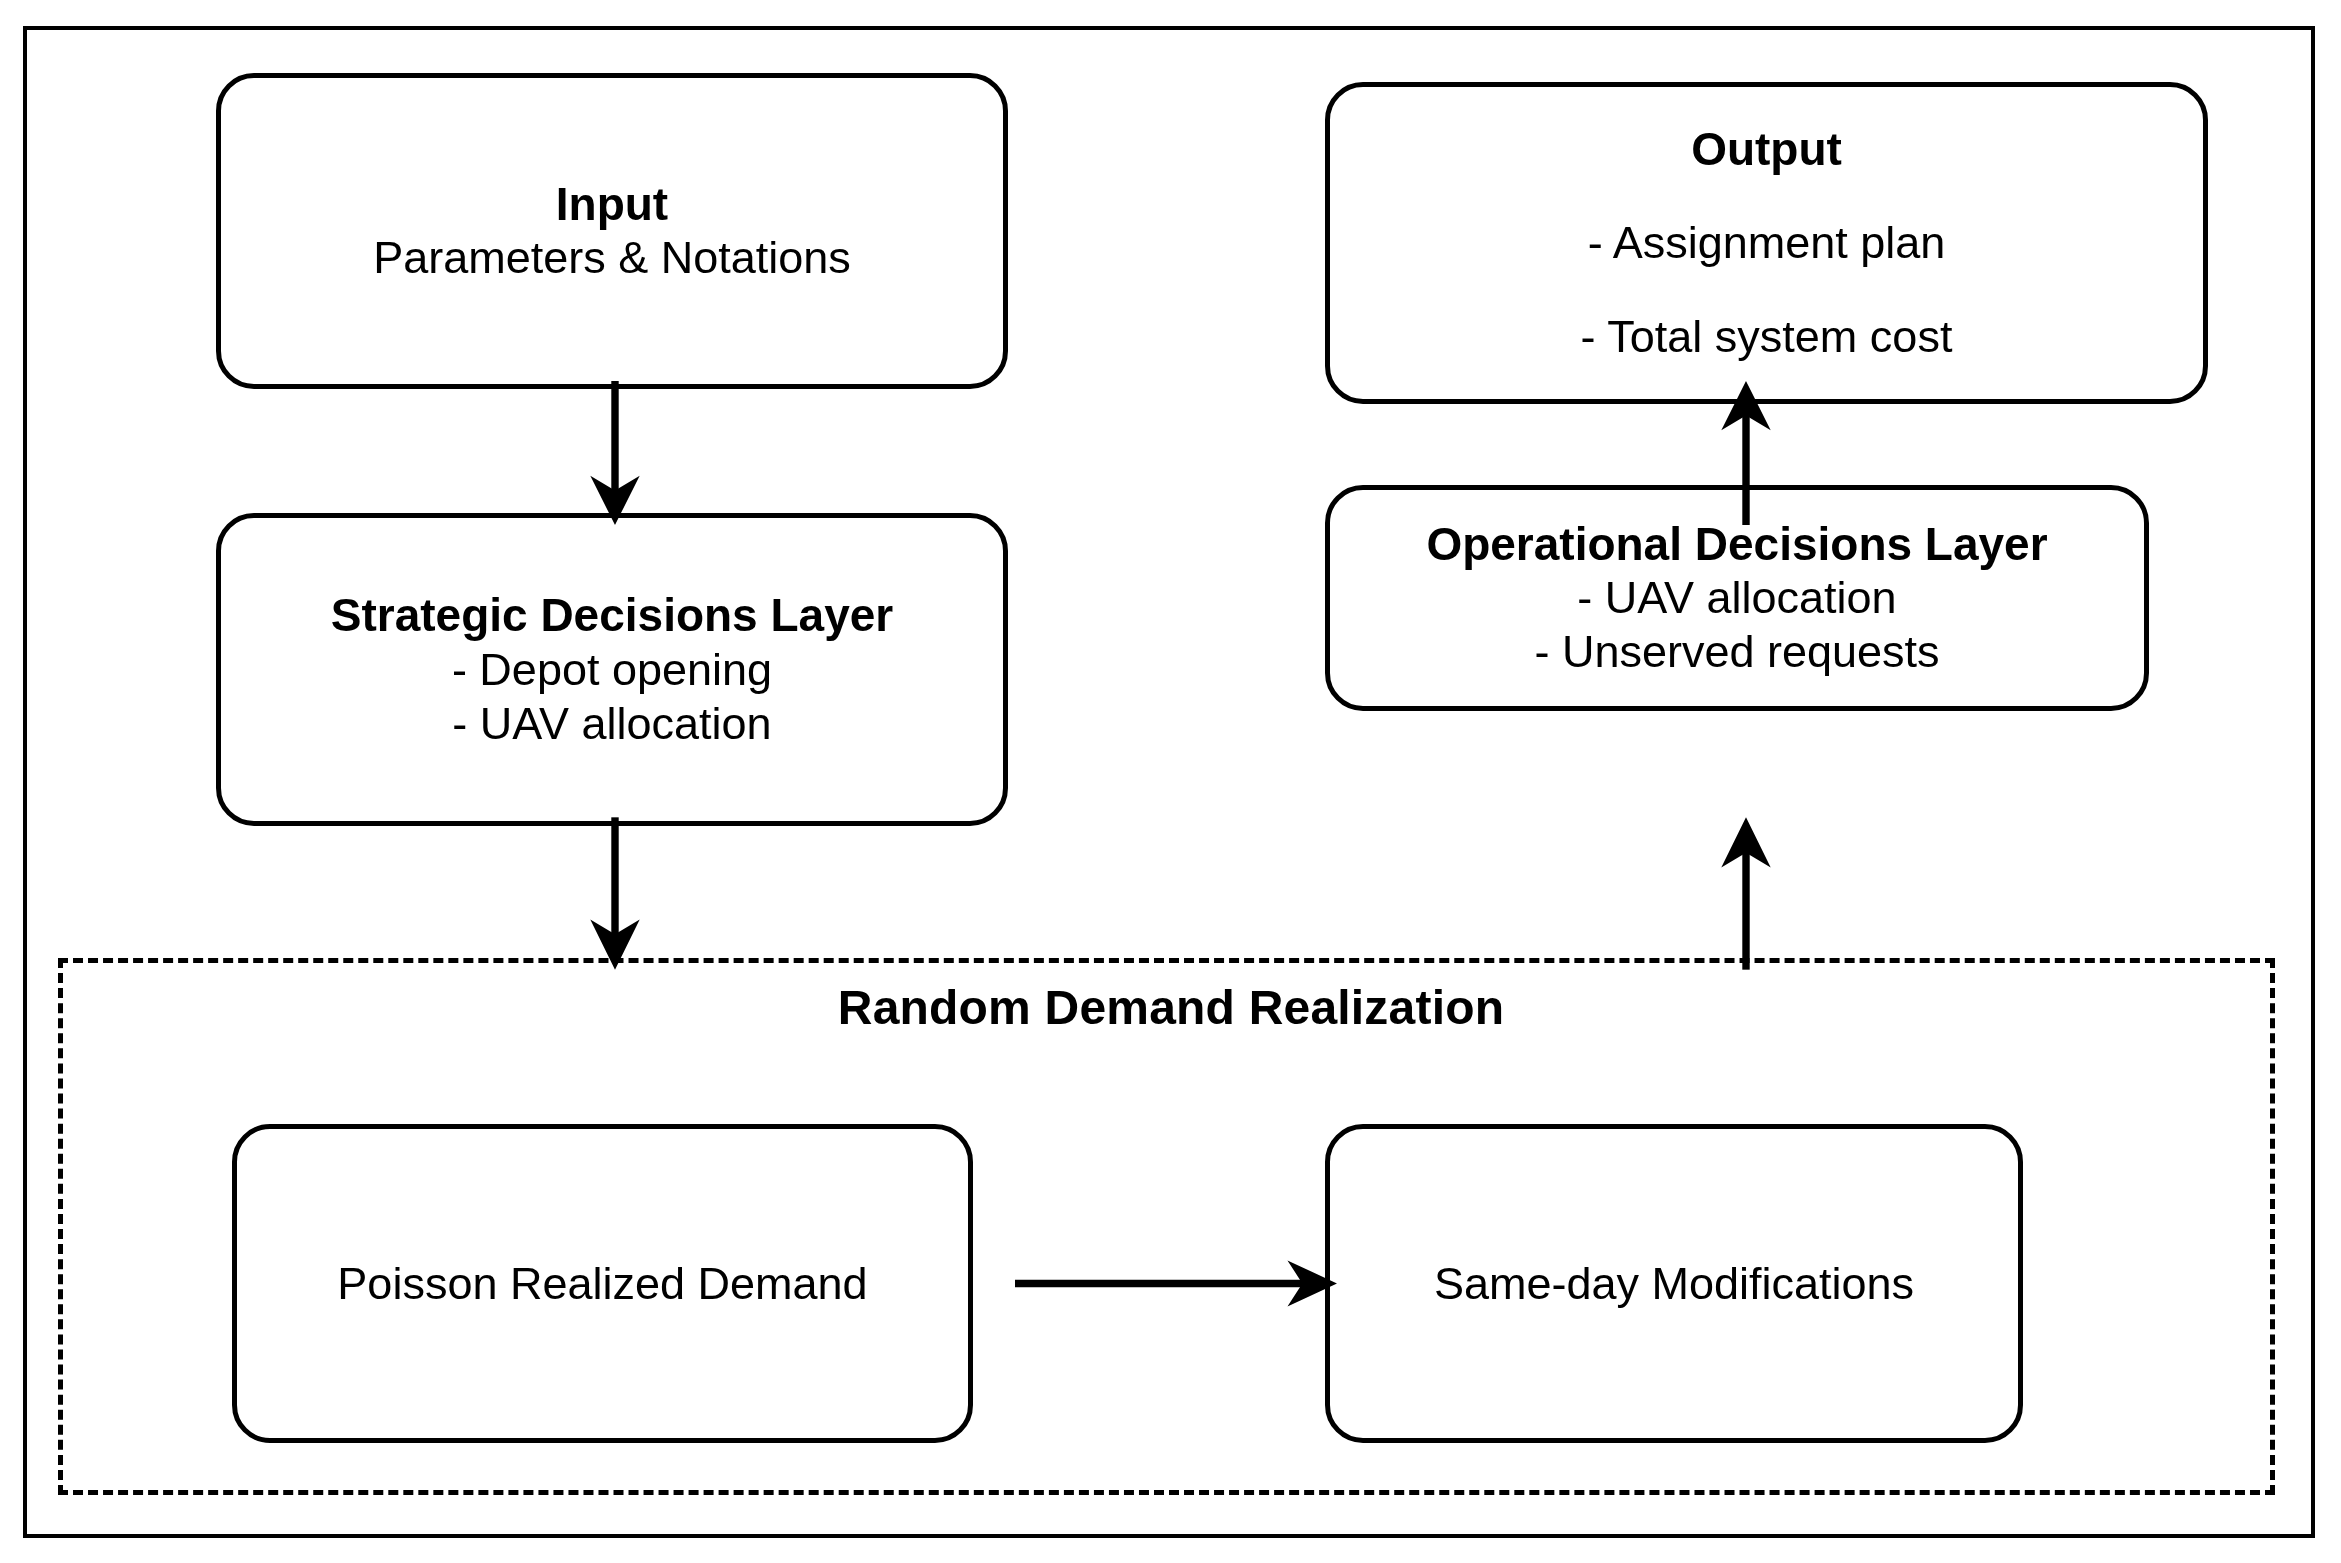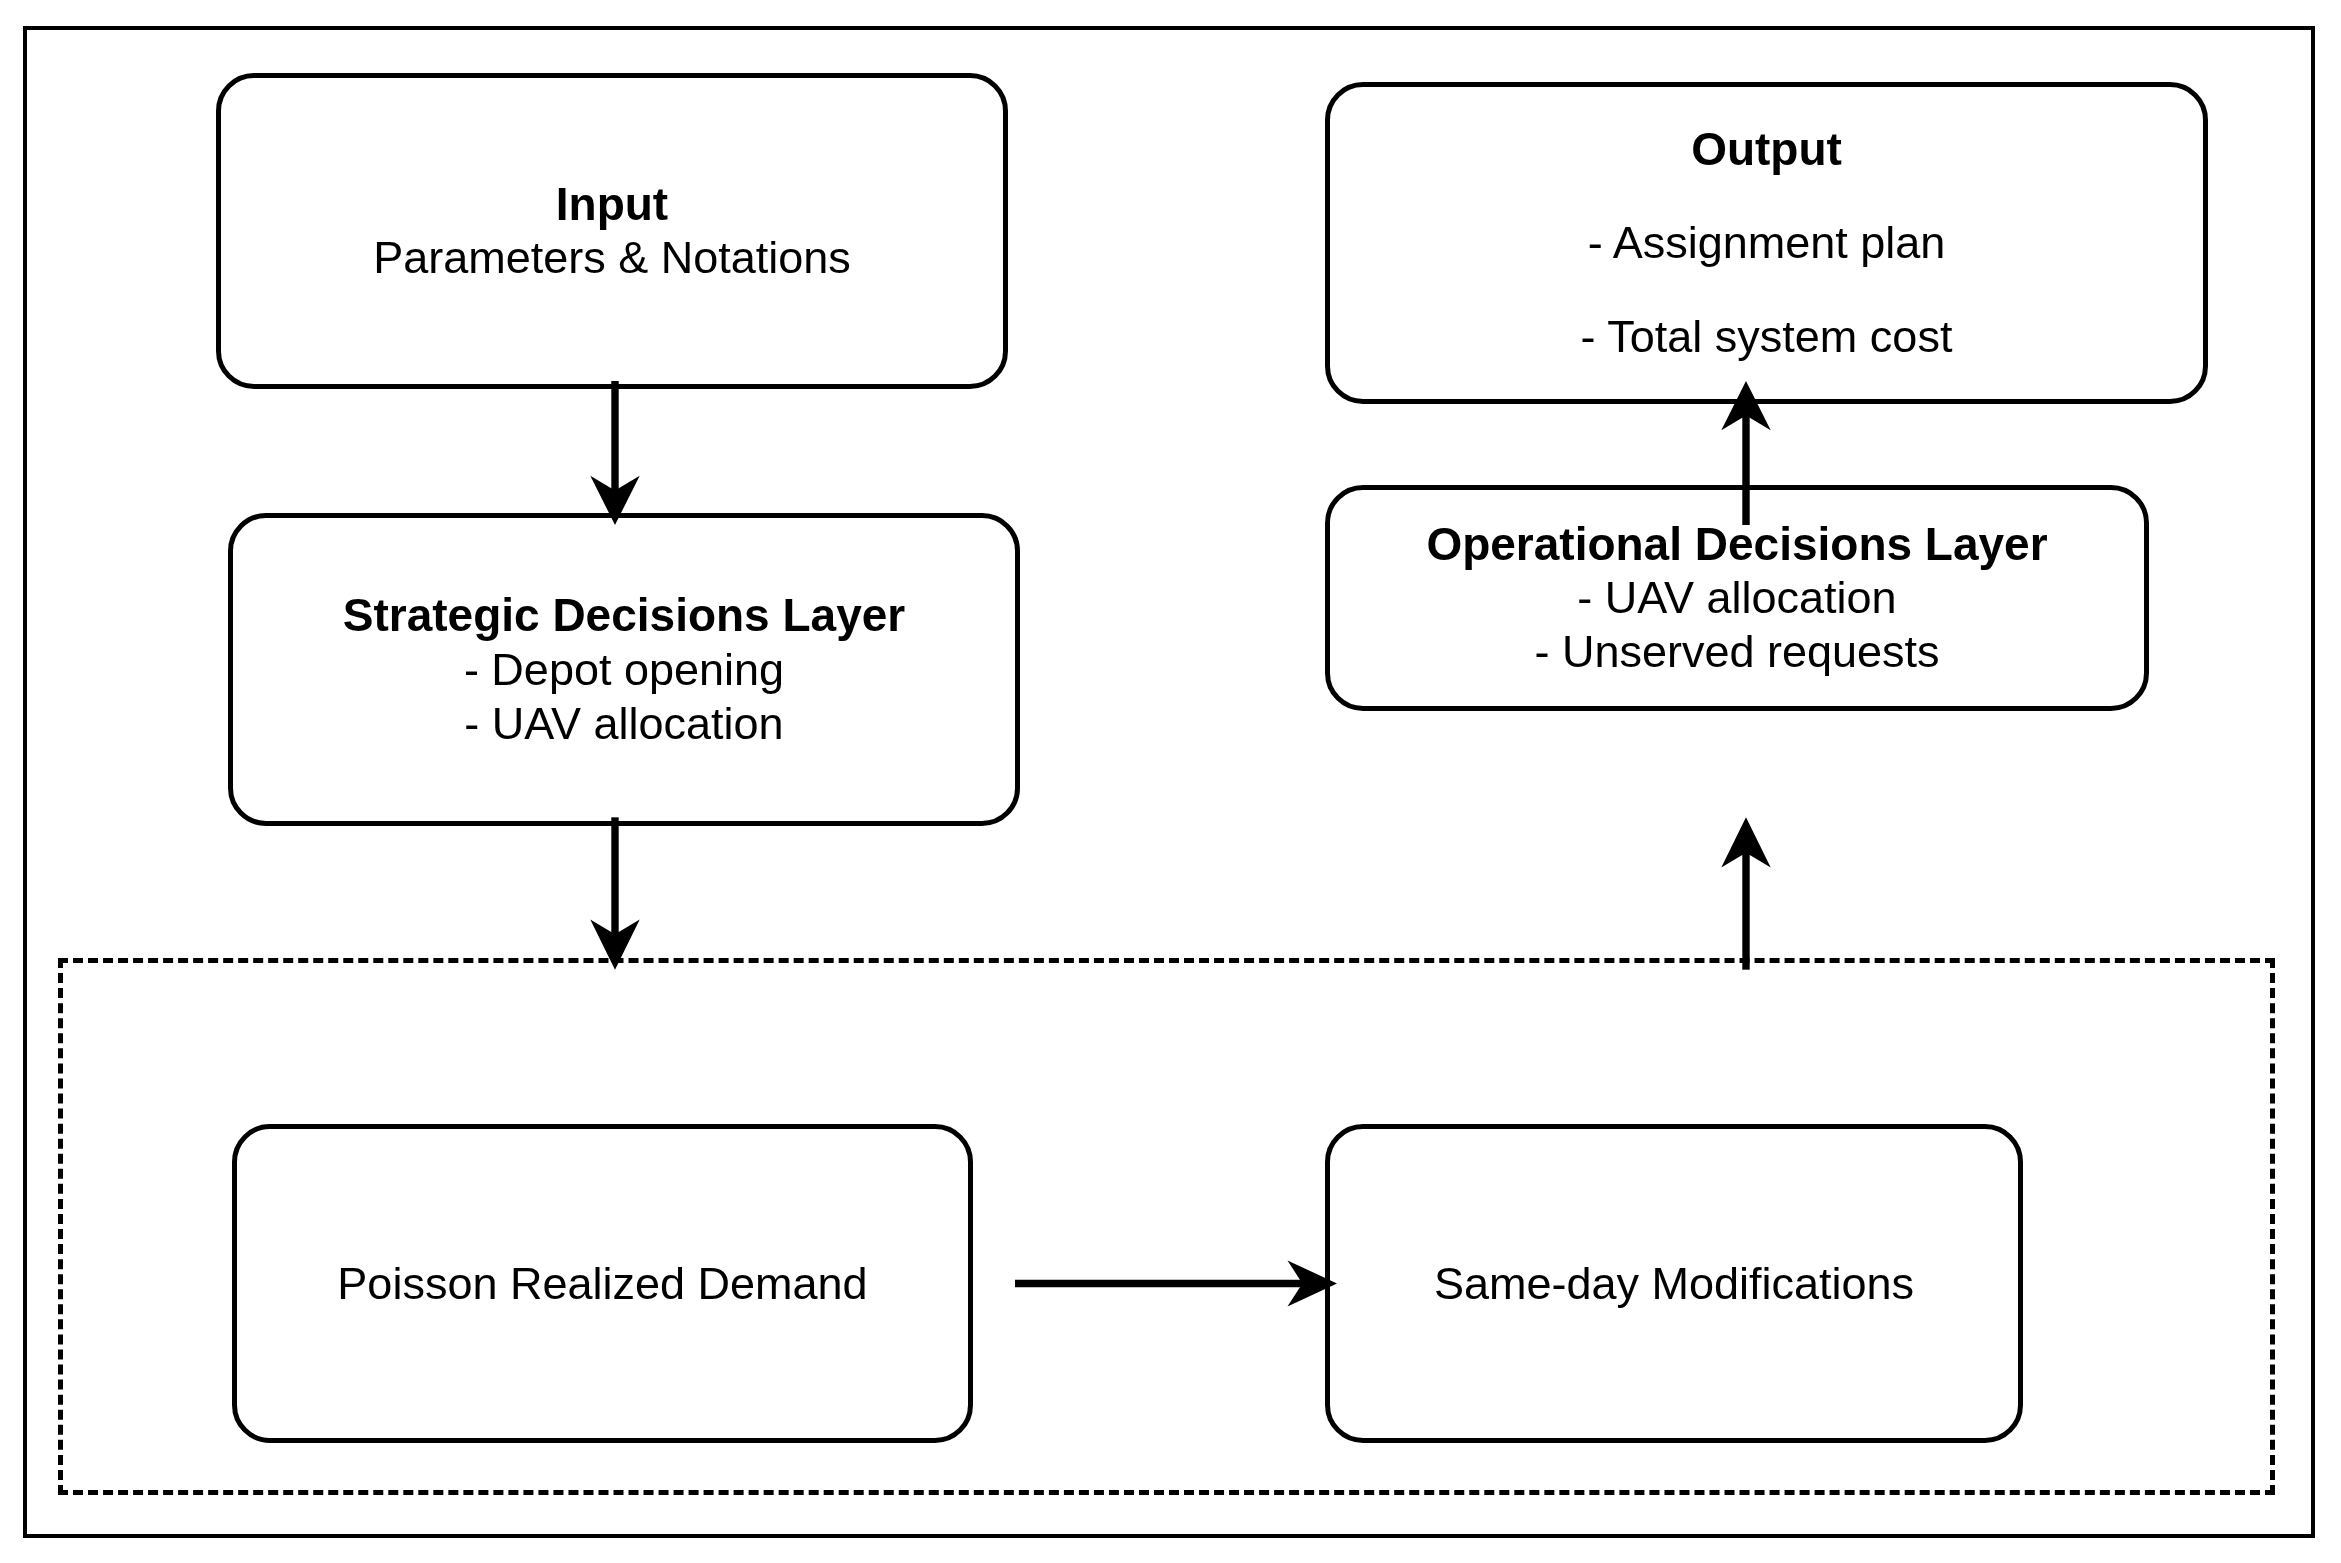--- a/index.html
+++ b/index.html
@@ -80,21 +80,21 @@
   }
   .node .plain {
     font-size: 45px;
     font-weight: normal;
     line-height: 1.2;
     white-space: nowrap;
   }
   
   #node-input        { left: 216px;  top: 73px;   width: 792px;  height: 316px; }
   #node-output       { left: 1325px; top: 82px;   width: 883px;  height: 322px; gap: 40px; }
-  #node-strategic    { left: 228px;  top: 513px;  width: 792px;  height: 313px; }
+  #node-strategic    { left: 216px;  top: 513px;  width: 792px;  height: 313px; }
   #node-operational  { left: 1325px; top: 485px;  width: 824px;  height: 226px; }
   #node-poisson      { left: 232px;  top: 1124px; width: 741px;  height: 319px; justify-content: center; }
   #node-sameday      { left: 1325px; top: 1124px; width: 698px;  height: 319px; }
 
   
   .connector {
     position: absolute;
     overflow: visible;
   }
   #arrow-input-strategic   { left: 545px;  top: 381px;  width: 140px; height: 144px; }
@@ -107,20 +107,21 @@
   .arrow-head { fill: #000000; }
 </style>
 </head>
 <body>
 
 <div id="canvas">
 
   <div class="outer-frame"></div>
 
   <div class="dashed-region"></div>
+  <div class="dashed-region-title">Random Demand Realization</div>
 
   <div class="node" id="node-input">
     <div class="title">Input</div>
     <div class="line">Parameters &amp; Notations</div>
   </div>
 
   <div class="node" id="node-output">
     <div class="title">Output</div>
     <div class="line">- Assignment plan</div>
     <div class="line">- Total system cost</div>

